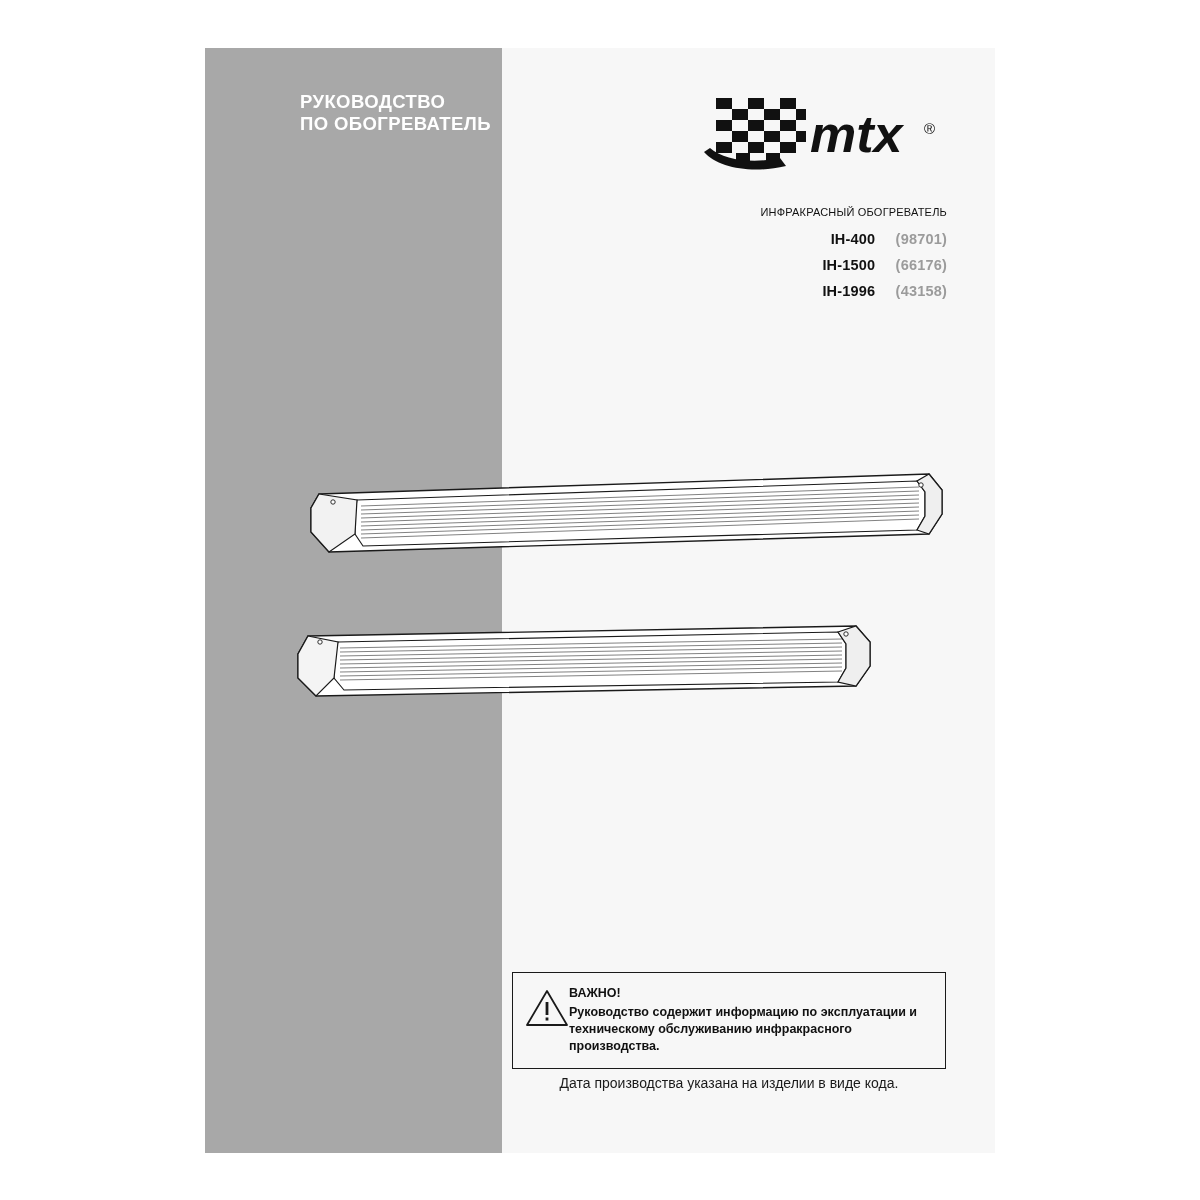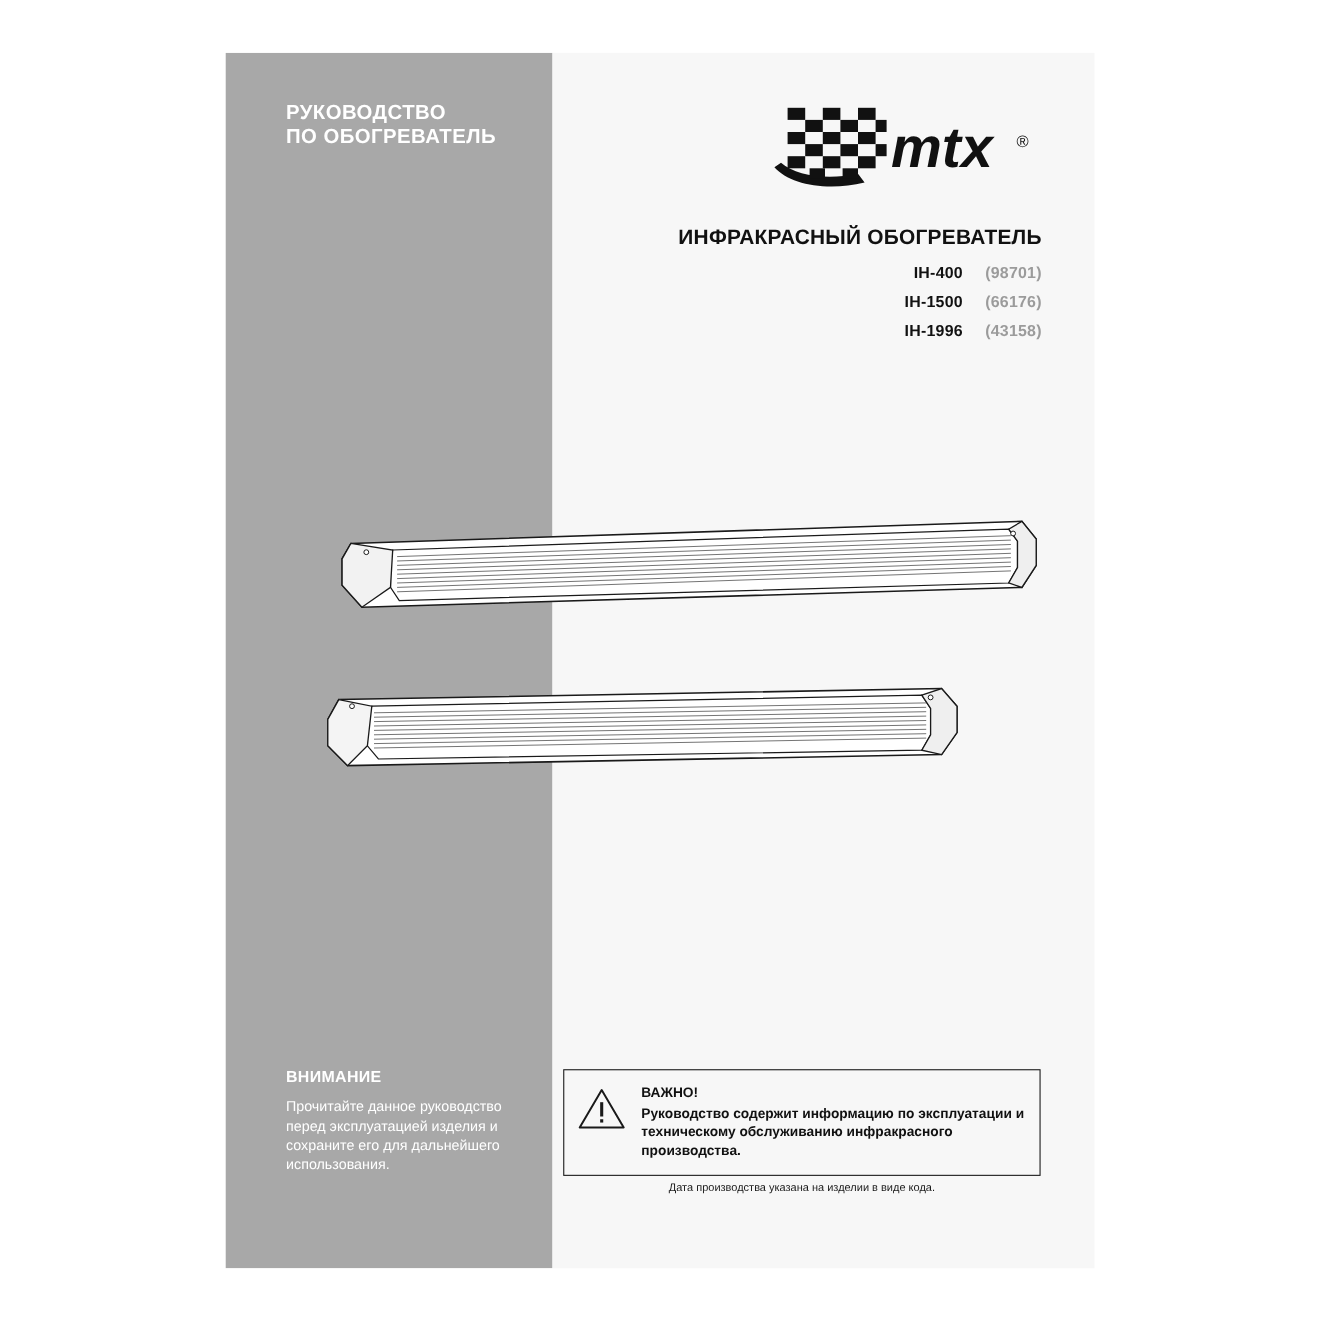--- a/index.html
+++ b/index.html
@@ -35,42 +35,42 @@
     position: absolute;
     left: 55px;
     top: 43px;
     width: 240px;
     color: #ffffff;
     font-weight: bold;
     font-size: 18.5px;
     letter-spacing: 0.4px;
     line-height: 22px;
   }
-  .manual-title span { display: block; }
+  .manual-title span { display: block; margin-left: 40px; }
 
   
   .logo-wrap {
     position: absolute;
     left: 495px;
     top: 42px;
     width: 255px;
     height: 88px;
   }
   .logo-svg { display: block; }
 
   
   .prod-block {
     position: absolute;
     right: 48px;
     top: 158px;
     text-align: right;
   }
   .prod-head {
-    font-size: 19px;
-    font-weight: bold;
+    font-size: 11px;
+    font-weight: normal;
     color: #111;
     letter-spacing: 0.2px;
     margin-bottom: 13px;
   }
   .model-line {
     font-size: 14.5px;
     font-weight: bold;
     color: #111;
     margin-bottom: 10px;
     letter-spacing: 0.2px;
@@ -111,21 +111,21 @@
   
   .important-box {
     position: absolute;
     left: 307px;
     top: 924px;
     width: 434px;
     border: 1.3px solid #1a1a1a;
     box-sizing: border-box;
     padding: 13px 12px 13px 12px;
     display: flex;
-    gap: 14px;
+    gap: 0;
     align-items: flex-start;
     background: #f7f7f7;
   }
   .warn-icon { flex: 0 0 auto; margin-top: 2px; }
   .important-content { flex: 1 1 auto; }
   .important-title {
     font-weight: bold;
     font-size: 12.5px;
     color: #111;
     margin-bottom: 4px;
@@ -135,21 +135,21 @@
     font-size: 12.5px;
     color: #111;
     line-height: 17px;
   }
   .date-note {
     position: absolute;
     left: 307px;
     top: 1027px;
     width: 434px;
     text-align: center;
-    font-size: 10px;
+    font-size: 14px;
     color: #1a1a1a;
   }
 </style>
 </head>
 <body>
 
 <div class="page">
 
   <div class="gray-band"></div>
 
@@ -241,24 +241,20 @@
         <line x1="50" y1="56" x2="552" y2="47"></line>
         <line x1="50" y1="60" x2="552" y2="51"></line>
       </g>
       <polygon points="18,16 48,22 44,58 26,76 8,58 8,34" fill="#f4f4f4" stroke="#1a1a1a" stroke-width="1.2"></polygon>
       <polygon points="566,6 580,22 580,46 566,66 548,62 556,48 556,24 548,12" fill="#efefef" stroke="#1a1a1a" stroke-width="1.2"></polygon>
       <circle cx="30" cy="22" r="2.2" fill="#ffffff" stroke="#1a1a1a" stroke-width="0.9"></circle>
       <circle cx="556" cy="14" r="2.2" fill="#ffffff" stroke="#1a1a1a" stroke-width="0.9"></circle>
     </svg>
   </div>
 
-  <div class="attention">
-    <div class="attention-title">ВНИМАНИЕ</div>
-    <div class="attention-text">Прочитайте данное руководство перед эксплуатацией изделия и сохраните его для дальнейшего использования.</div>
-  </div>
 
   <div class="important-box">
     <span class="warn-icon">
       <svg width="44" height="40" viewBox="0 0 44 40" xmlns="http://www.w3.org/2000/svg">
         <polygon points="22,3 42,37 2,37" fill="none" stroke="#1a1a1a" stroke-width="1.8" stroke-linejoin="round"></polygon>
         <rect x="20.6" y="14" width="2.8" height="13" fill="#1a1a1a"></rect>
         <rect x="20.6" y="29.5" width="2.8" height="3" fill="#1a1a1a"></rect>
       </svg>
     </span>
     <div class="important-content">

